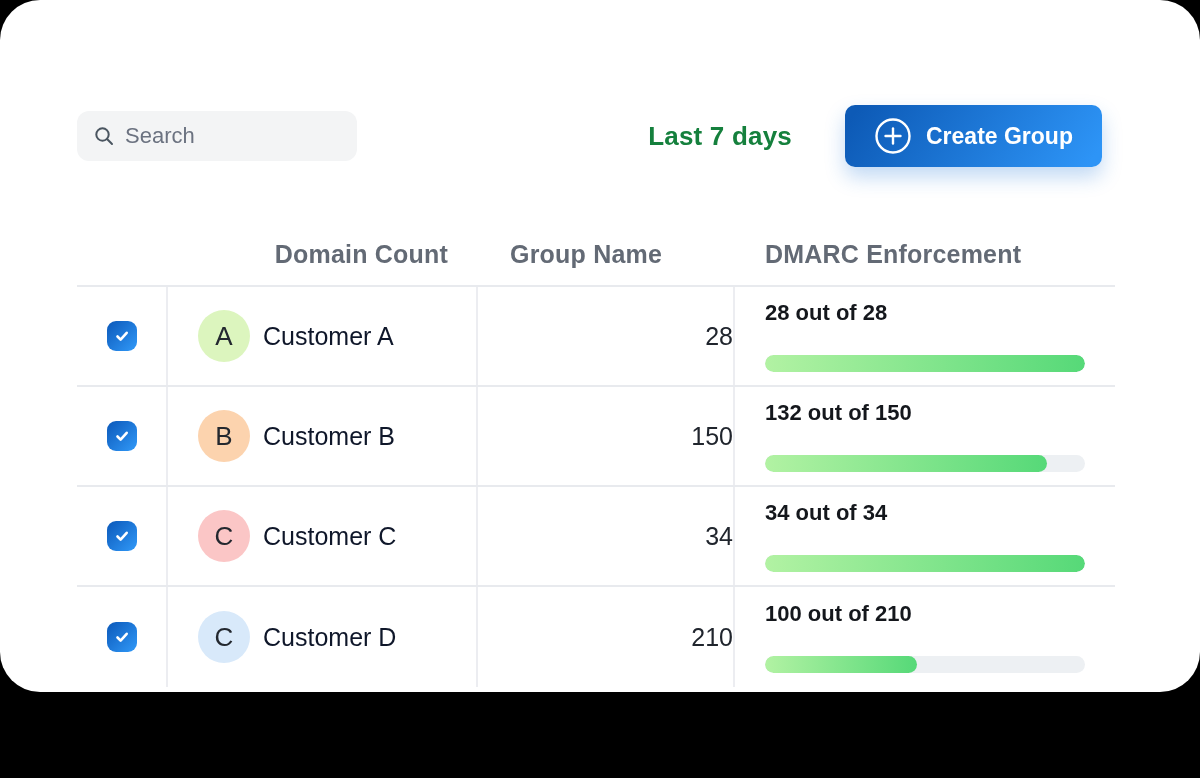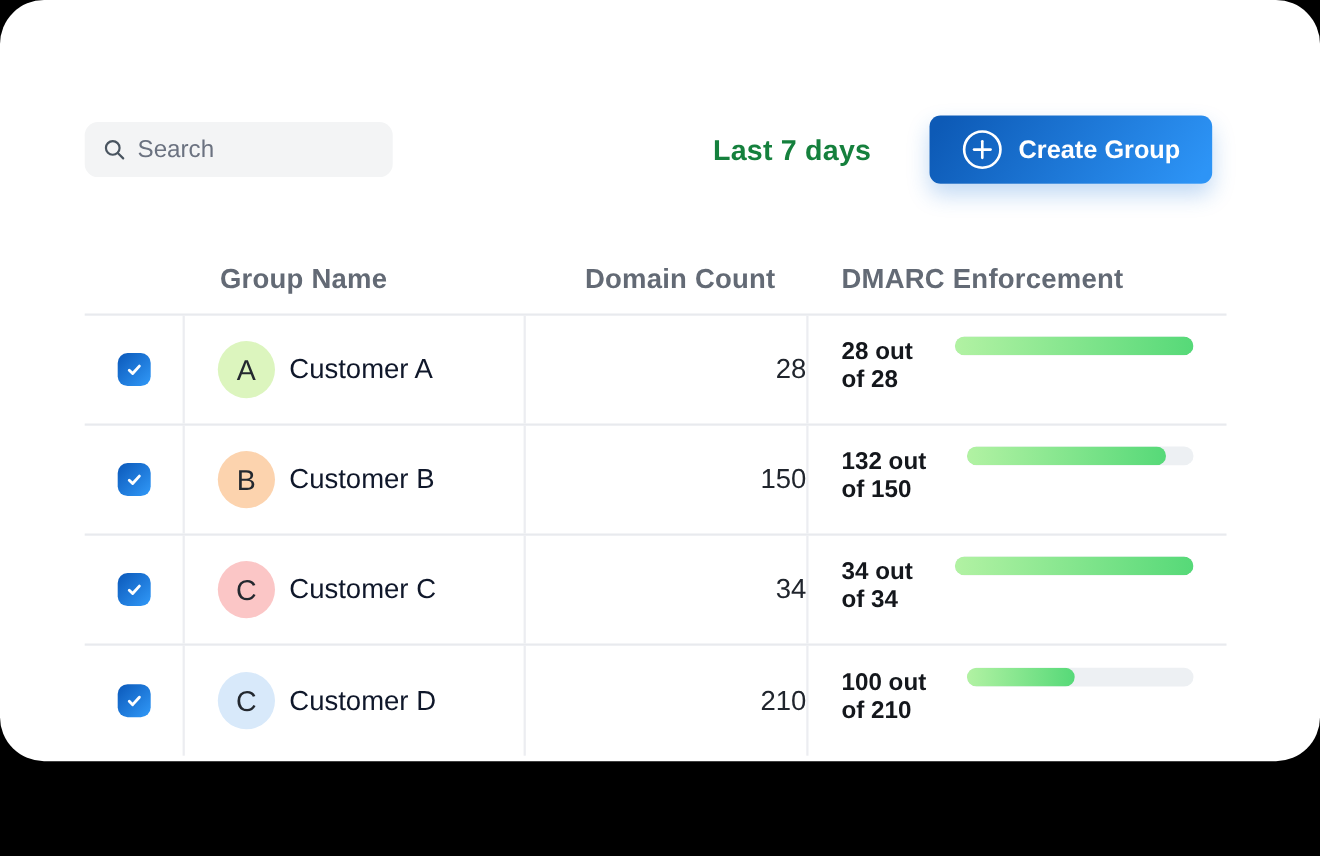--- a/index.html
+++ b/index.html
@@ -106,21 +106,21 @@
     font-size: 26px; color: #23282f;
   }
   .cust-link {
     font-size: 25px; font-weight: 500;
     color: #0f172a;
     text-decoration: none;
     cursor: pointer;
   }
   .count-val { font-size: 25px; font-weight: 500; color: #20252d; }
 
-  .dmarc-wrap { display: flex; flex-direction: row; width: 320px; gap: 20px; }
+  .dmarc-wrap { display: flex; flex-direction: column; width: 320px; gap: 20px; }
   .dmarc-label {
     font-size: 22px; font-weight: 600; color: #14171c;
     margin-bottom: 9px;
   }
   .bar-track {
     width: 100%; height: 17px;
     border-radius: 9px;
     background: #edf0f3;
     overflow: hidden;
   }
@@ -152,22 +152,22 @@
         <line x1="19" y1="11.5" x2="19" y2="26.5" stroke="#ffffff" stroke-width="2.4" stroke-linecap="round"></line>
         <line x1="11.5" y1="19" x2="26.5" y2="19" stroke="#ffffff" stroke-width="2.4" stroke-linecap="round"></line>
       </svg>
       <span>Create Group</span>
     </button>
   </div>
 
   <div class="table">
     <div class="thead">
       <div class="th"></div>
+      <div class="th col-count">Domain Count</div>
       <div class="th col-name">Group Name</div>
-      <div class="th col-count">Domain Count</div>
       <div class="th col-dmarc">DMARC Enforcement</div>
     </div>
     <div>
   <div class="trow">
     <div class="cell cell-check">
       <div class="checkbox">
         <svg width="18" height="18" viewBox="0 0 18 18" fill="none">
           <path d="M4.5 9.5 L7.6 12.6 L13.7 5.8" stroke="#ffffff" stroke-width="2.6" stroke-linecap="round" stroke-linejoin="round"></path>
         </svg>
       </div>

